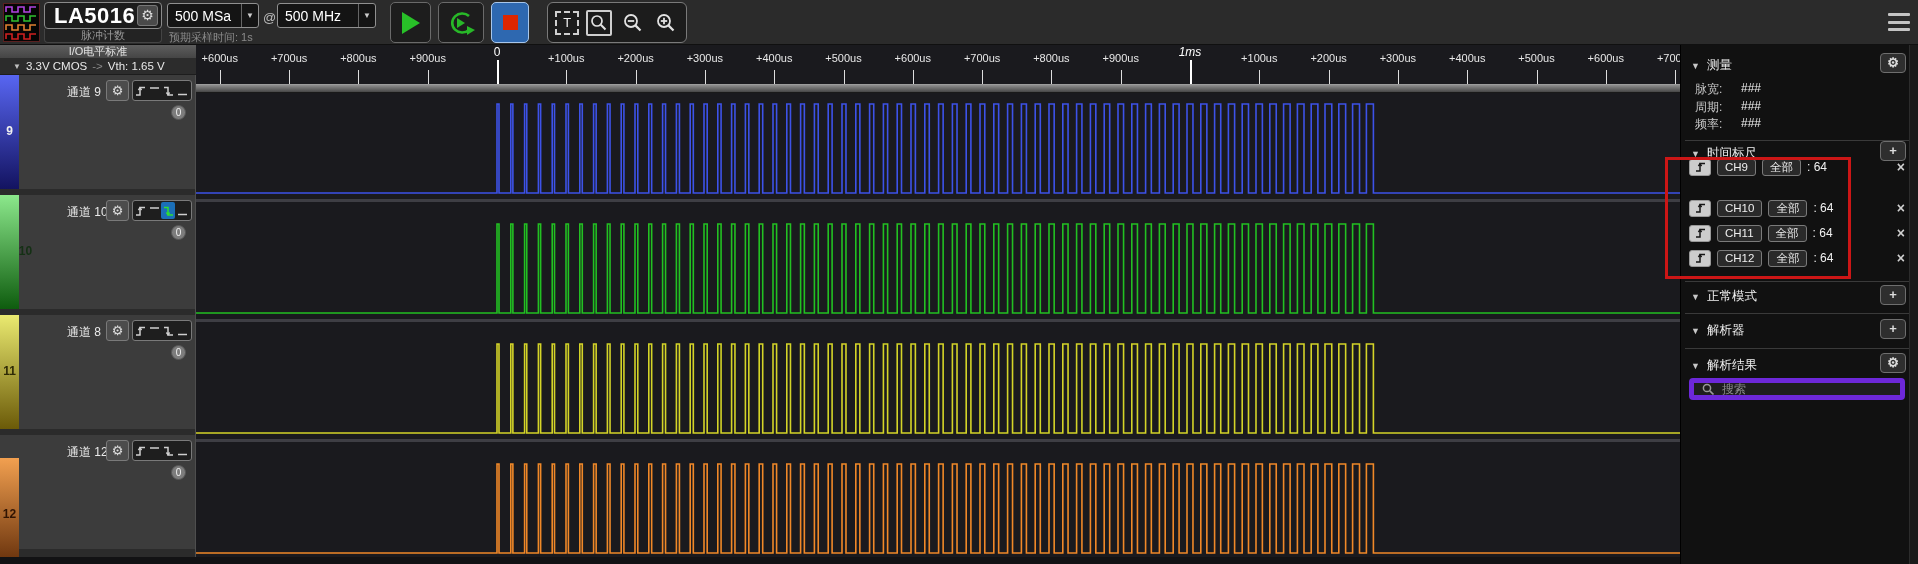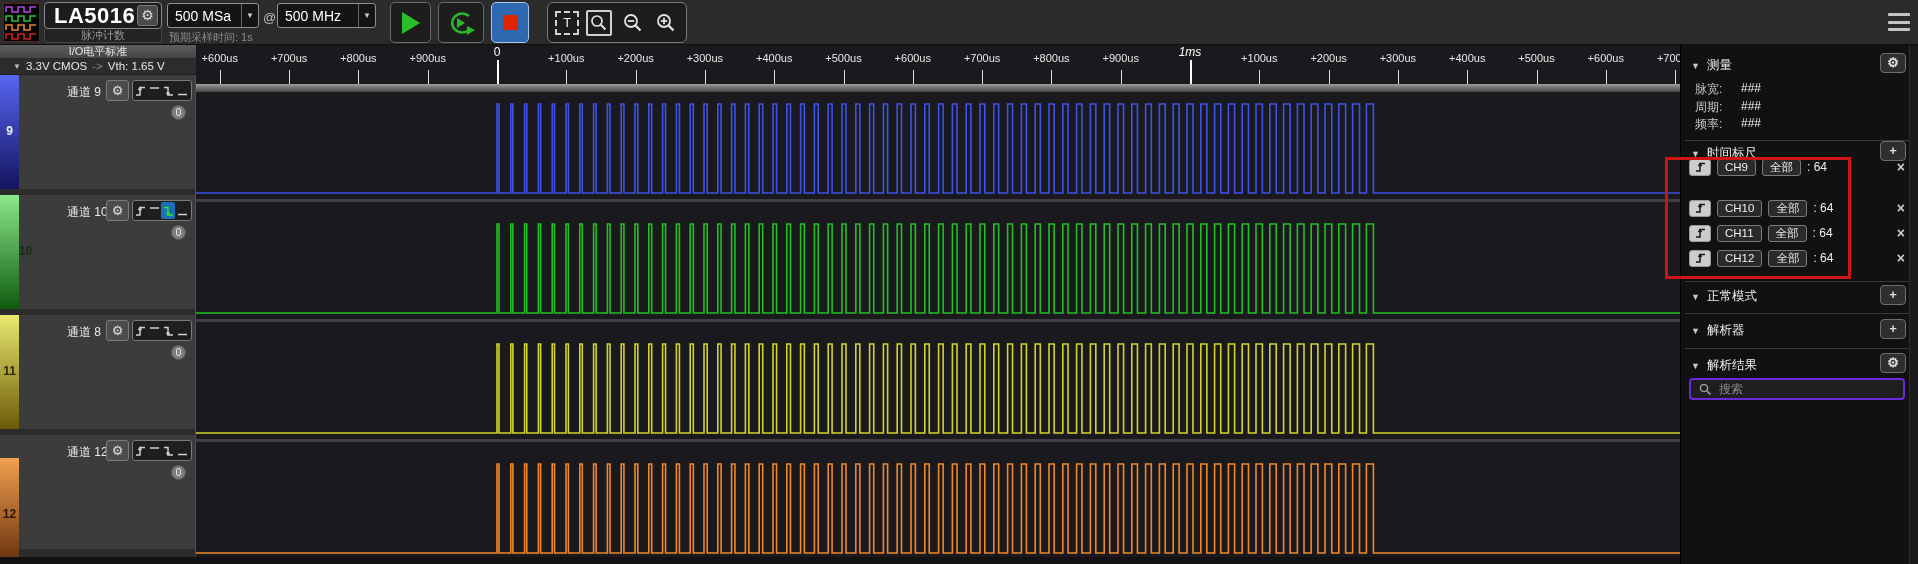--- a/index.html
+++ b/index.html
@@ -99,21 +99,21 @@
   .rp-sep { position:absolute; left:4px; width:228px; height:1px; background:#3a3a3a; }
   .pc-row { position:absolute; left:8px; width:222px; height:20px; display:flex;
     align-items:center; gap:6px; }
   .pc-edge { width:22px; height:17px; background:#cccccc; border:1px solid #999;
     border-radius:3px; display:flex; align-items:center; justify-content:center; }
   .pc-btn { height:17px; padding:0 7px; background:#2a2a2a; border:1px solid #7a7a7a;
     border-radius:3px; color:#eee; font-size:11.5px; line-height:15px; }
   .pc-count { color:#f0f0f0; font-size:12px; }
   .pc-close { position:absolute; right:6px; color:#cfcfcf; font-size:14px; font-weight:bold; }
   #search-box { position:absolute; left:8px; top:333px; width:216px; height:22px;
-    background:#1e1e1e; border:2px solid #6d28d9; border-radius:4px; display:flex;
+    background:#1e1e1e; border:5px solid #6d28d9; border-radius:4px; display:flex;
     align-items:center; gap:7px; padding-left:8px; }
   #search-text { color:#8a8a8a; font-size:12px; }
   
   #red-rect { left:1665px; top:157px; width:186px; height:122px;
     border:3px solid #cc1616; z-index:50; pointer-events:none; }
   #bottom-strip { left:0; top:557px; width:1680px; height:7px; background:#121214; z-index:8; }
   #right-scroll { left:1909px; top:45px; width:9px; height:519px; background:#1a1a1a;
     border-left:1px solid #2c2c2c; z-index:12; }
 </style>
 </head>

